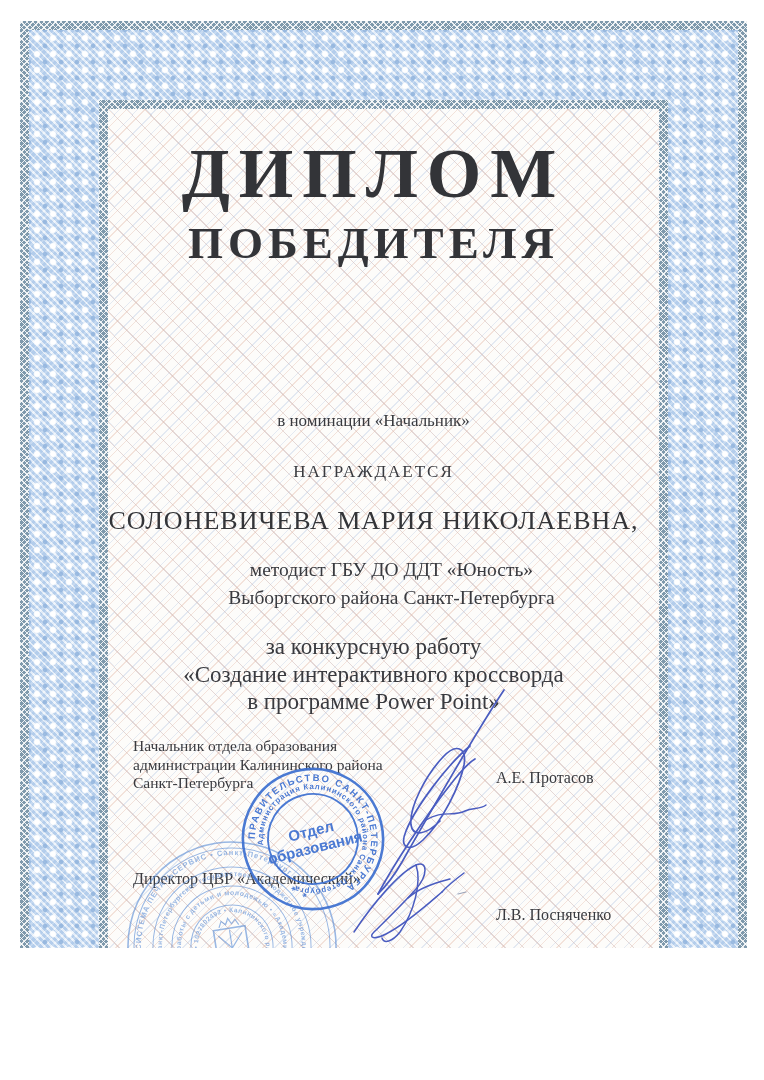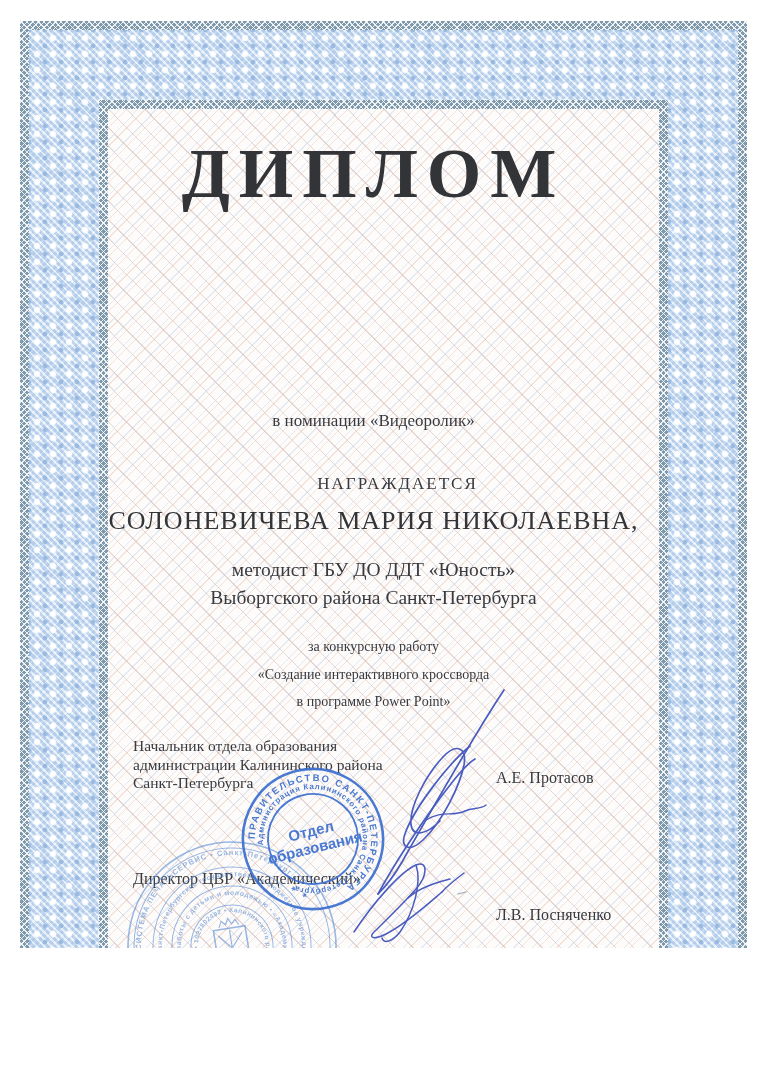--- a/index.html
+++ b/index.html
@@ -43,24 +43,24 @@
     background-position:0 0,0 0,6px 6px,6px 6px;
   }
 
   
   .text-layer{position:absolute;inset:0;color:#393a3f;}
   .centered{position:absolute;left:100px;width:547px;text-align:center;}
   .title-top{top:134px;font-size:70px;font-weight:bold;letter-spacing:9px;color:#333438;}
   .title-bottom{top:217px;font-size:45px;font-weight:bold;letter-spacing:5px;color:#333438;}
   .subtitle{top:284px;font-size:18px;line-height:22.5px;}
   .nomination{top:411px;font-size:17px;}
-  .awarded{top:474px;font-size:17px;letter-spacing:2px;padding-left:24px;}
+  .awarded{top:462px;font-size:17px;letter-spacing:2px;}
   .recipient{top:506px;font-size:26px;font-weight:normal;letter-spacing:1px;color:#333438;}
-  .recipient-info{top:556px;font-size:19.5px;line-height:27.5px;}
-  .work{top:633px;font-size:14px;line-height:27.5px;}
+  .recipient-info{top:556px;font-size:19.5px;line-height:27.5px;padding-left:18px;}
+  .work{top:633px;font-size:23px;line-height:27.5px;}
   .official-role{position:absolute;left:133px;top:737px;font-size:15.5px;line-height:18.5px;text-align:left;}
   .official1-name{position:absolute;left:496px;top:769px;font-size:16px;}
   .official2-role{position:absolute;left:133px;top:870px;font-size:16px;}
   .official2-name{position:absolute;left:496px;top:906px;font-size:16px;text-align:center;}
 
   
   .stamp-small{position:absolute;left:234px;top:760px;width:158px;height:158px;transform:rotate(-14deg);opacity:.92;}
   .stamp-large{position:absolute;left:120px;top:834px;width:224px;height:224px;transform:rotate(-9deg);opacity:.62;}
   .sig1{position:absolute;left:352px;top:684px;width:170px;height:212px;}
   .sig2{position:absolute;left:346px;top:850px;width:136px;height:98px;}
@@ -75,23 +75,24 @@
   <div class="frame-outer">
     <div class="frame-light">
       <div class="frame-inner">
         <div class="content-bg"></div>
       </div>
     </div>
   </div>
 
   <div class="text-layer">
     <div class="centered title-top">ДИПЛОМ</div>
+    <div class="centered title-bottom">ПОБЕДИТЕЛЯ</div>
 
 
-    <div class="centered nomination">в номинации «Видеоролик»</div>
+    <div class="centered nomination">в номинации «Начальник»</div>
     <div class="centered awarded">НАГРАЖДАЕТСЯ</div>
     <div class="centered recipient">СОЛОНЕВИЧЕВА МАРИЯ НИКОЛАЕВНА,</div>
 
     <div class="centered recipient-info">
       <div>методист ГБУ ДО ДДТ «Юность»</div>
       <div>Выборгского района Санкт-Петербурга</div>
     </div>
 
     <div class="centered work">
       <div>за конкурсную работу</div>

